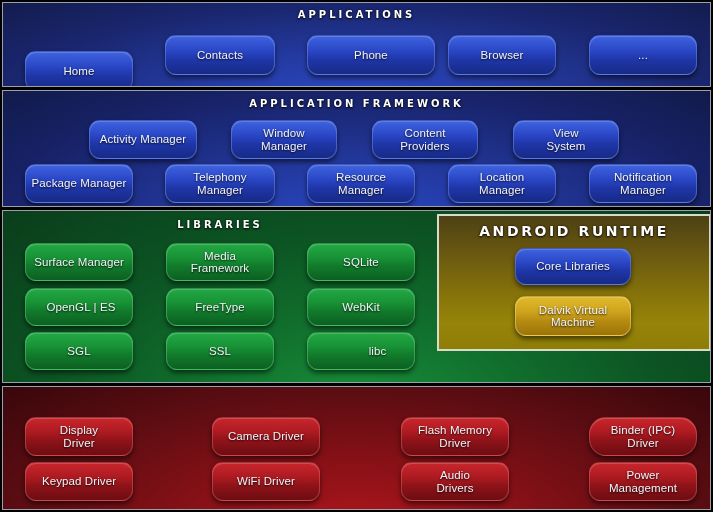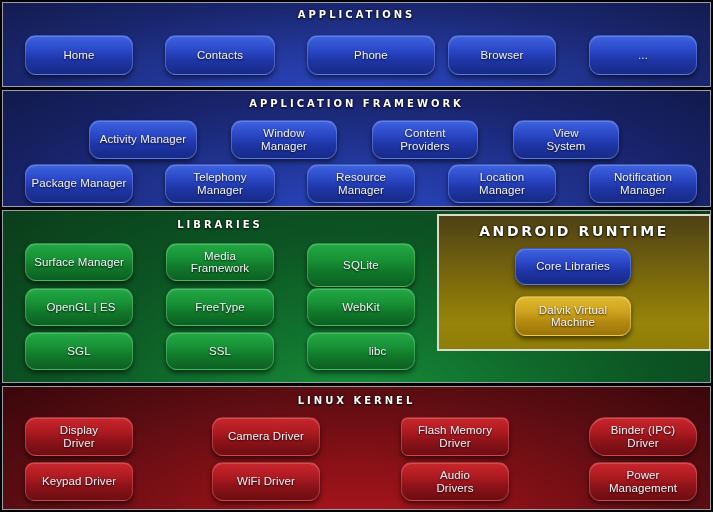--- a/index.html
+++ b/index.html
@@ -129,21 +129,21 @@
   .lib-area { position: absolute; left: 0; top: 0; width: 434px; height: 173px; }
 </style>
 </head>
 <body>
 
 <div id="diagram">
 
   <div class="layer layer-apps">
     <div class="band-title apps">Applications</div>
 
-    <div class="node node-blue" style="left:22px; top:32px; width:108px; height:40px;text-align:right;">Home</div>
+    <div class="node node-blue" style="left:22px; top:48px; width:108px; height:40px;text-align:right;">Home</div>
     <div class="node node-blue" style="left:162px; top:32px; width:110px; height:40px;">Contacts</div>
     <div class="node node-blue" style="left:304px; top:32px; width:128px; height:40px;">Phone</div>
     <div class="node node-blue" style="left:445px; top:32px; width:108px; height:40px;">Browser</div>
     <div class="node node-blue" style="left:586px; top:32px; width:108px; height:40px;">...</div>
   </div>
 
   <div class="layer layer-framework">
     <div class="band-title framework">Application Framework</div>
 
     <div class="node node-blue" style="left:86px; top:29px; width:108px; height:39px;">Activity Manager</div>
@@ -158,46 +158,45 @@
     <div class="node node-blue" style="left:586px; top:73px; width:108px; height:39px;">Notification<br>Manager</div>
   </div>
 
   <div class="layer layer-libs">
 
     <div class="lib-area">
       <div class="band-title libs" style="width:434px; right:auto;">Libraries</div>
 
       <div class="node node-green" style="left:22px; top:32px; width:108px; height:38px;">Surface Manager</div>
       <div class="node node-green" style="left:163px; top:32px; width:108px; height:38px;">Media<br>Framework</div>
-      <div class="node node-green" style="left:304px; top:32px; width:108px; height:44px;">SQLite</div>
+      <div class="node node-green" style="left:304px; top:32px; width:108px; height:38px;">SQLite</div>
 
       <div class="node node-green" style="left:22px; top:77px; width:108px; height:38px;padding-left:8px;">OpenGL | ES</div>
       <div class="node node-green" style="left:163px; top:77px; width:108px; height:38px;">FreeType</div>
       <div class="node node-green" style="left:304px; top:77px; width:108px; height:38px;">WebKit</div>
 
       <div class="node node-green" style="left:22px; top:121px; width:108px; height:38px;">SGL</div>
       <div class="node node-green" style="left:163px; top:121px; width:108px; height:38px;">SSL</div>
       <div class="node node-green" style="left:304px; top:121px; width:108px; height:38px;padding-left:37px;">libc</div>
     </div>
 
     <div id="runtime-panel">
       <div class="band-title runtime">Android Runtime</div>
 
       <div class="node node-blue" style="left:76px; top:32px; width:116px; height:37px;">Core Libraries</div>
       <div class="node node-gold" style="left:76px; top:80px; width:116px; height:40px;">Dalvik Virtual<br>Machine</div>
     </div>
   </div>
 
   <div class="layer layer-kernel">
-    <div class="band-title kernel">Linux Kernel</div>
 
     <div class="node node-red" style="left:22px; top:30px; width:108px; height:39px;">Display<br>Driver</div>
     <div class="node node-red" style="left:209px; top:30px; width:108px; height:39px;">Camera Driver</div>
-    <div class="node node-red" style="left:398px; top:30px; width:108px; height:39px;border-radius:7px;">Flash Memory<br>Driver</div>
+    <div class="node node-red" style="left:398px; top:30px; width:108px; height:39px;">Flash Memory<br>Driver</div>
     <div class="node node-red" style="left:586px; top:30px; width:108px; height:39px;border-radius:17px;">Binder (IPC)<br>Driver</div>
 
-    <div class="node node-red" style="left:22px; top:75px; width:108px; height:39px;border-radius:9px;">Keypad Driver</div>
+    <div class="node node-red" style="left:22px; top:75px; width:108px; height:39px;">Keypad Driver</div>
     <div class="node node-red" style="left:209px; top:75px; width:108px; height:39px;">WiFi Driver</div>
     <div class="node node-red" style="left:398px; top:75px; width:108px; height:39px;">Audio<br>Drivers</div>
     <div class="node node-red" style="left:586px; top:75px; width:108px; height:39px;">Power<br>Management</div>
   </div>
 
 </div>
 
 </body></html>

